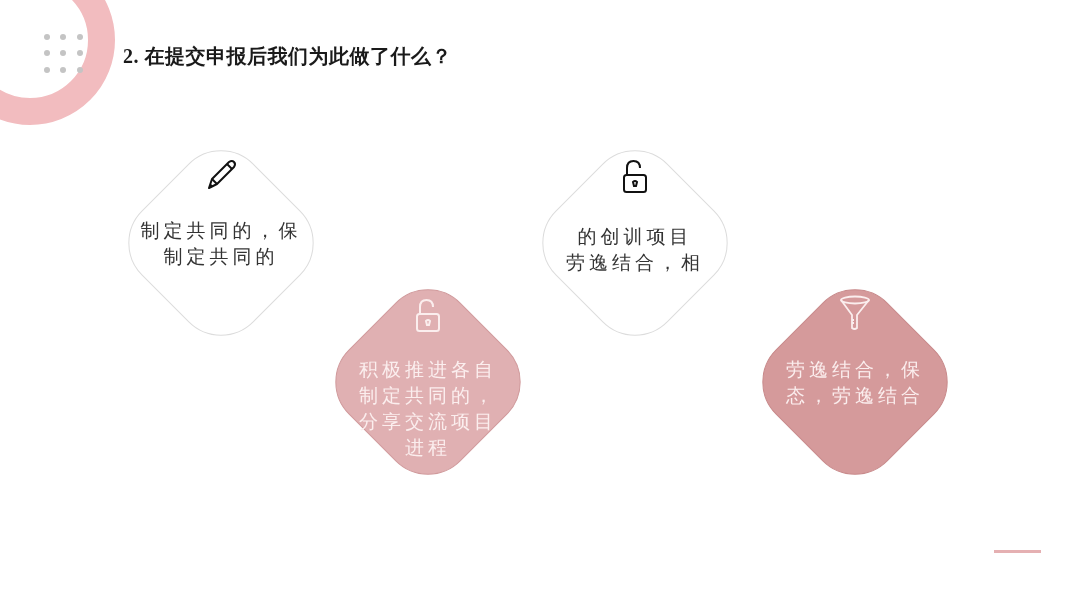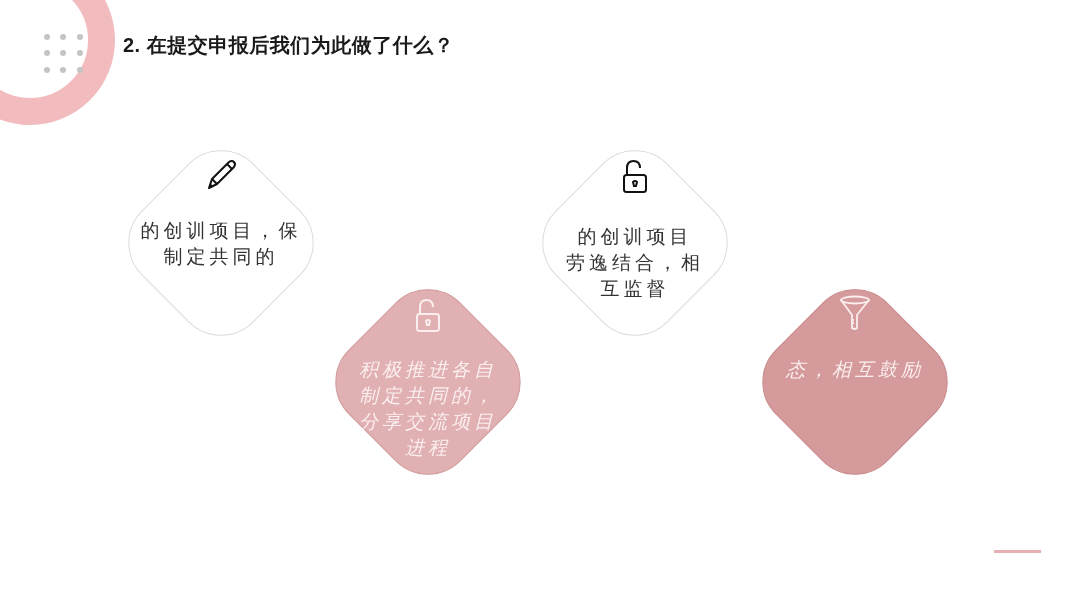--- a/index.html
+++ b/index.html
@@ -34,26 +34,26 @@
     .dot {
       position: absolute;
       width: 6px;
       height: 6px;
       border-radius: 50%;
       background: #c4c4c4;
     }
     .title {
       position: absolute;
       left: 123px;
-      top: 32px;
+      top: 43px;
       font-size: 20px;
       font-weight: bold;
       color: #1a1a1a;
       letter-spacing: 0.5px;
-      font-family: Liberation Sans, sans-serif;
+      font-family: Liberation Serif, serif;
       white-space: nowrap;
     }
     .card {
       position: absolute;
       width: 224px;
       height: 225px;
     }
     .card .shape {
       position: absolute;
       left: 33px;
@@ -88,21 +88,21 @@
       left: 27px;
       width: 170px;
       text-align: center;
       font-size: 19px;
       line-height: 26px;
       letter-spacing: 4px;
       font-family: "DejaVu Sans", "Liberation Sans", sans-serif;
       font-weight: 300;
     }
     .card.light .text { color: #333333; }
-    .card.pink1 .text, .card.pink2 .text { color: #fbeeee; font-style: italic; }
+    .card.pink1 .text, .card.pink2 .text { color: #fbeeee; }
     .accent-line {
       position: absolute;
       left: 994px;
       top: 550px;
       width: 47px;
       height: 3px;
       background: #e5b0b2;
     }
   </style>
 </head>
@@ -129,21 +129,21 @@
     <svg width="40" height="40" viewBox="0 0 40 40">
       <g fill="none" stroke="#111" stroke-width="2" stroke-linejoin="round">
         <path d="M8 33 L11 24 L28 7 Q31 5 33 7 Q35 9 33 12 L16 29 Z"></path>
         <path d="M11 24 L16 29"></path>
         <path d="M26 9 L31 14"></path>
       </g>
       <path d="M8 33 L9.5 28.5 L12.5 31.5 Z" fill="#111"></path>
     </svg>
   </div>
   <div class="text" style="top:86px">
-    <div>的创训项目，保</div>
+    <div>制定共同的，保</div>
     <div>制定共同的</div>
   </div>
 </div>
 
 <div class="card pink1" style="left:316px;top:270px">
   <div class="shape"></div>
   <div class="icon" style="top:26px">
     <svg width="40" height="40" viewBox="0 0 40 40">
       <g fill="none" stroke="#fbeeee" stroke-width="2">
         <path d="M12 18 V11 Q12 4 18.5 4 Q25 4 25 11"></path>
@@ -167,33 +167,33 @@
       <g fill="none" stroke="#111" stroke-width="2">
         <path d="M12 18 V11 Q12 4 18.5 4 Q25 4 25 11"></path>
         <rect x="9" y="18" width="22" height="17" rx="2.5"></rect>
         <path d="M18 25 Q20 23 22 25 L21 29 H19 Z"></path>
       </g>
     </svg>
   </div>
   <div class="text" style="top:92px">
     <div>的创训项目</div>
     <div>劳逸结合，相</div>
-    <div>互监督</div>
   </div>
 </div>
 
 <div class="card pink2" style="left:743px;top:270px">
   <div class="shape"></div>
   <div class="icon" style="top:22px">
     <svg width="40" height="44" viewBox="0 0 40 44">
       <g fill="none" stroke="#fbeeee" stroke-width="1.8">
         <ellipse cx="20" cy="8" rx="14" ry="3.5"></ellipse>
         <path d="M6 8 L17 23 V36 Q19.5 38 22 36 V23 L34 8"></path>
         <path d="M17 28 H19 M17 31 H19"></path>
       </g>
     </svg>
   </div>
   <div class="text" style="top:86px">
-    <div>态，相互鼓励</div>
+    <div>劳逸结合，保</div>
+    <div>态，劳逸结合</div>
   </div>
 </div>
 
 <div class="accent-line"></div>
 
 </body></html>

